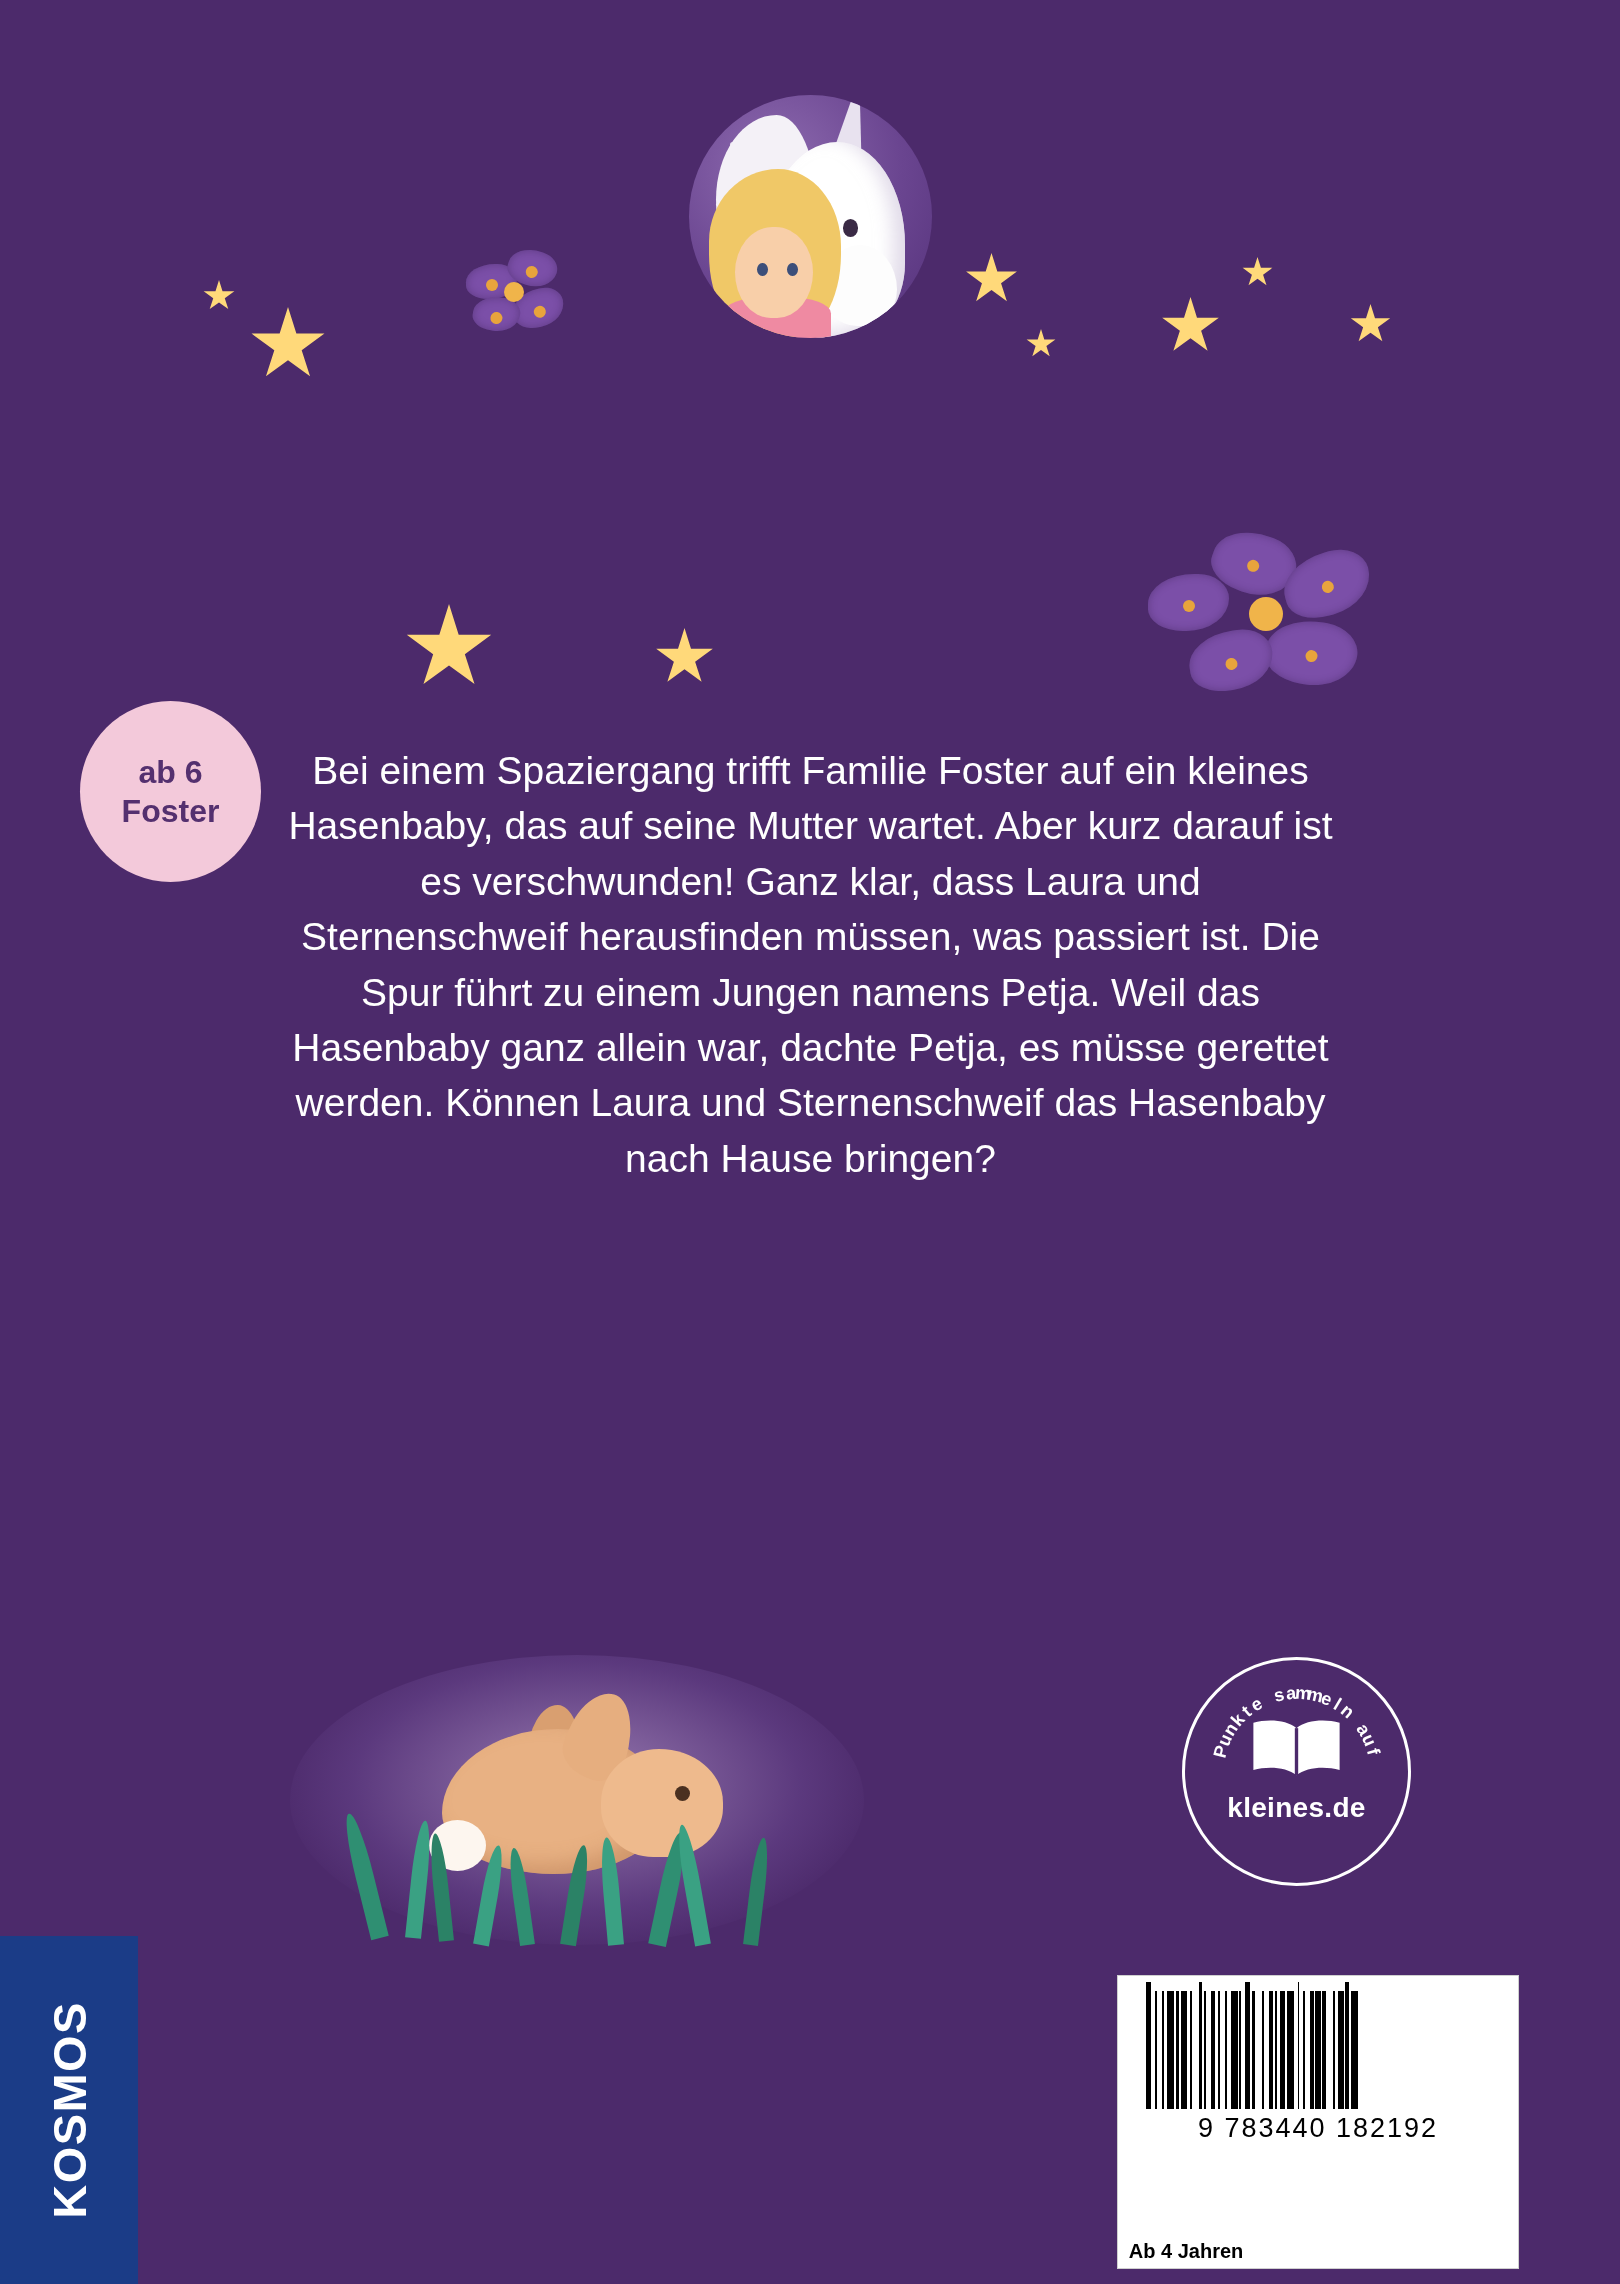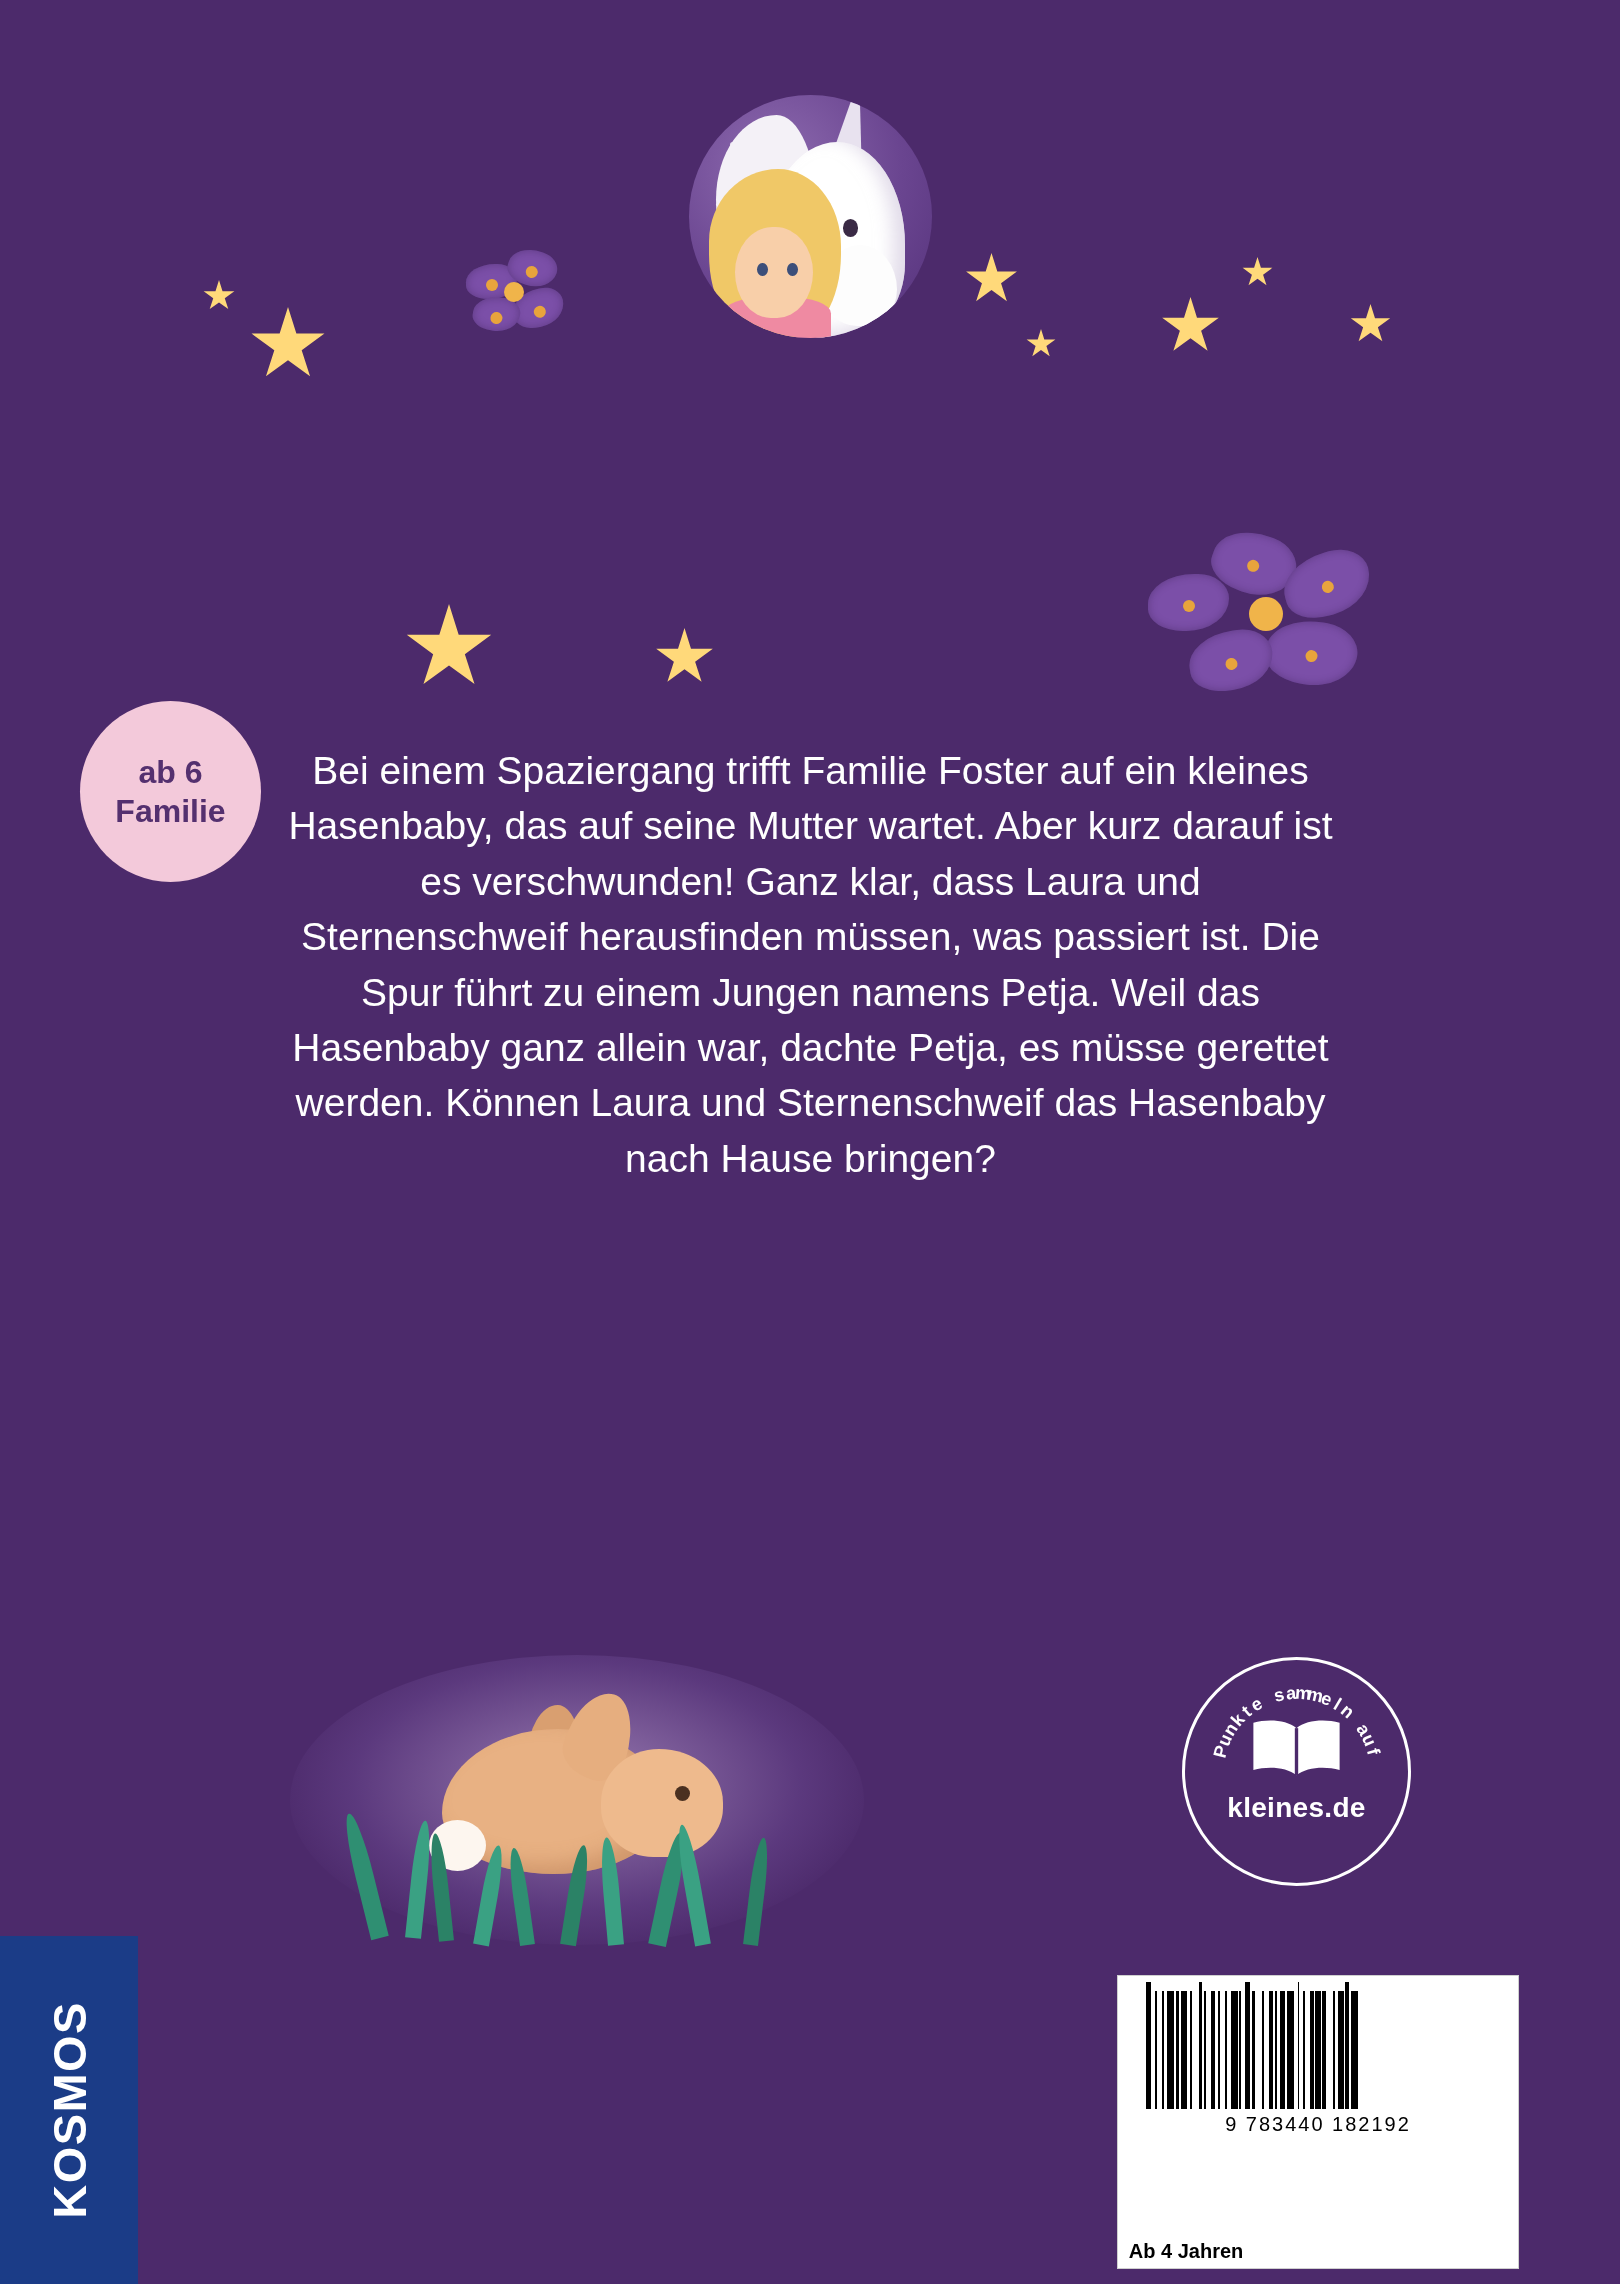--- a/index.html
+++ b/index.html
@@ -378,21 +378,21 @@
     align-items: flex-end;
     gap: 0;
   }
   .bc-bars i {
     display: block;
     background: #000;
     height: 100%;
   }
   .bc-num {
     text-align: center;
-    font-size: 20px;
+    font-size: 27px;
     letter-spacing: 2px;
     color: #000;
     margin-top: 4px;
     font-family: "Liberation Sans", sans-serif;
   }
   .bc-age {
     position: absolute;
     left: 10.8px;
     bottom: 5.4px;
     font-size: 20px;
@@ -472,21 +472,21 @@
       </div>
     <div class="petal" style="left:41px;top:98px;width:84px;height:59px;transform:rotate(-8deg);">
         <span class="dot"></span>
       </div>
     <div class="flower-core" style="left:101px;top:64px;width:34px;height:34px;"></div>
   </div>
 
 
   <div class="age-badge">
     <span>ab 6</span>
-    <span>Familie</span>
+    <span>Foster</span>
   </div>
 
   <div class="blurb">Bei einem Spaziergang trifft Familie Foster auf ein kleines Hasenbaby, das auf seine Mutter wartet. Aber kurz darauf ist es verschwunden! Ganz klar, dass Laura und Sternenschweif herausfinden müssen, was passiert ist. Die Spur führt zu einem Jungen namens Petja. Weil das Hasenbaby ganz allein war, dachte Petja, es müsse gerettet werden. Können Laura und Sternenschweif das Hasenbaby nach Hause bringen?</div>
 
   <div class="bunny-wrap">
     <div class="bunny-glow"></div>
     <div class="bunny-ear2"></div>
     <div class="bunny-body"></div>
     <div class="bunny-ear"></div>
     <div class="bunny-head"></div>

